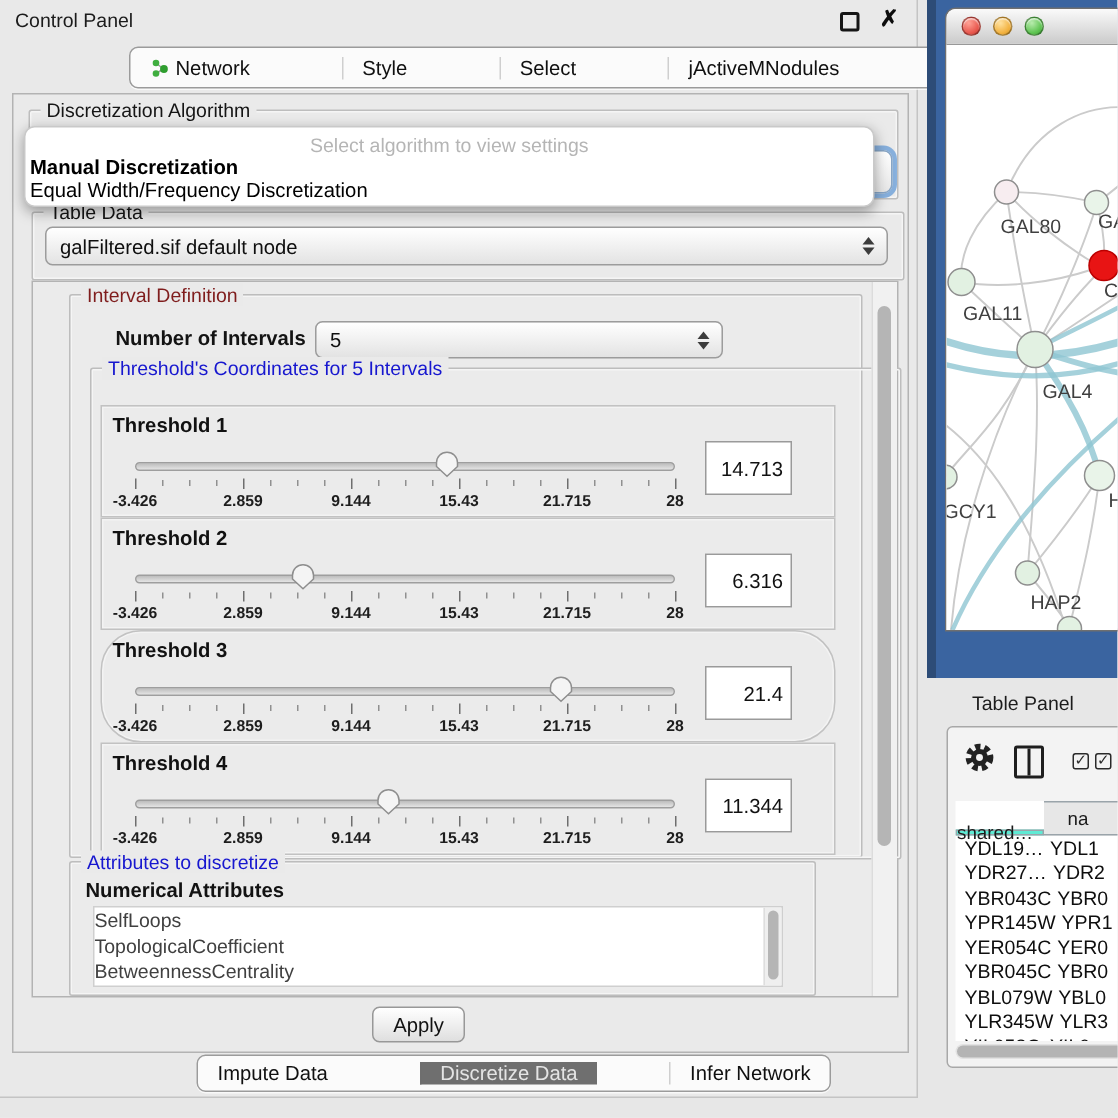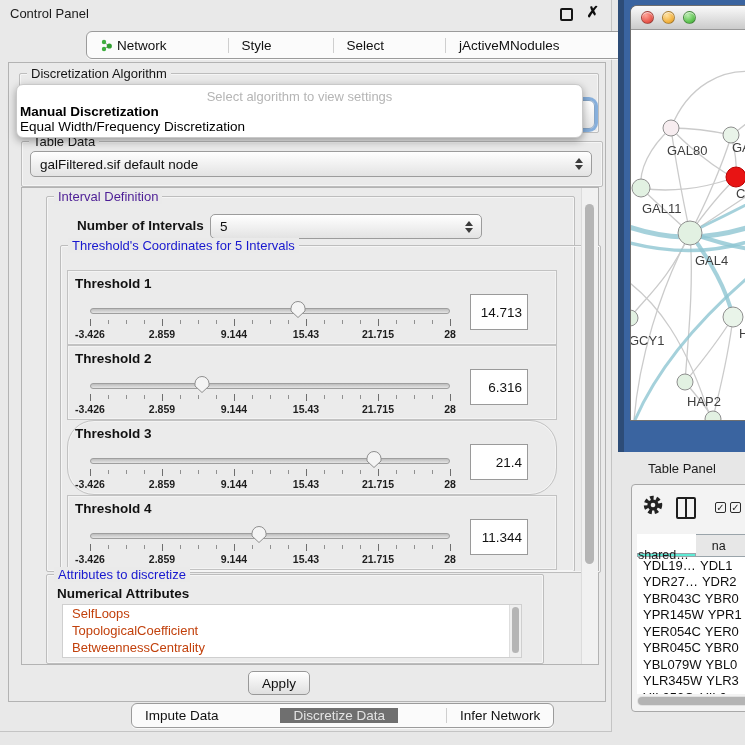--- a/index.html
+++ b/index.html
@@ -21,21 +21,21 @@
   #bottom-tabs{left:131px;top:703px;height:23px;}
   .tab{display:flex;align-items:center;gap:5px;padding:0 13px;font-size:13.5px;color:#101010;
       border-left:1px solid #cfcfcf;white-space:nowrap;}
   .tab:first-child{border-left:none;}
   .tab.sel{background:#6f6f6f;color:#e4e4e4;border-left-color:#6f6f6f;}
 
   .content{position:absolute;left:8px;top:62px;width:596px;height:638px;background:#eaeaea;border:1px solid #b3b3b3;}
 
   .group{position:absolute;border:1px solid #bdbdbd;border-radius:2px;box-shadow:inset 0 0 0 1px #f5f5f5;}
   .group-title{position:absolute;top:-8px;left:7px;background:#eaeaea;padding:0 4px;font-size:13px;color:#161616;white-space:nowrap;}
-  .gt-green{color:#4c1d95;}
+  .gt-green{color:#7f1d1d;}
   .gt-blue{color:#1717cf;}
 
   #algo-group{left:10px;top:10px;width:578px;height:58px;}
   #algo-combo{position:absolute;left:18px;top:37px;width:566px;height:27px;border-radius:6px;
       border:1px solid #86a5c6;background:linear-gradient(#ffffff,#e7e7e7);
       box-shadow:0 0 0 3px rgba(100,155,215,.75);}
 
   #popup{position:absolute;left:7px;top:21px;width:565px;height:52px;background:#ffffff;
       border:1px solid #c9c9c9;border-radius:7px;box-shadow:0 3px 9px rgba(0,0,0,.35);z-index:6;}
   .popup-hint{position:absolute;top:4px;left:0;right:0;text-align:center;font-size:13px;color:#b5b5b5;}
@@ -73,21 +73,21 @@
   .thumb{position:absolute;top:-7px;width:17px;height:19px;transform:translateX(-50%);}
   .ticks{position:absolute;left:22px;top:48px;width:360px;height:8px;}
   .tick{position:absolute;top:1px;width:1px;height:4px;background:#909090;}
   .tick.major{top:0;height:7px;background:#6e6e6e;}
   .ticklabels{position:absolute;left:22px;top:57px;width:360px;height:12px;}
   .ticklabel{position:absolute;transform:translateX(-50%);font-size:10.5px;font-weight:bold;color:#1d1d1d;white-space:nowrap;}
 
   #attr-group{position:absolute;left:24px;top:386px;width:496px;height:88px;}
   .attr-label{position:absolute;left:10px;top:11px;font-weight:bold;font-size:13.5px;color:#121212;}
   #attr-list{position:absolute;left:15px;top:29px;width:458px;height:52px;background:#fff;border:1px solid #cfcfcf;overflow:hidden;}
-  .attr-item{font-size:13px;line-height:17px;padding-left:9px;color:#c2410c;white-space:nowrap;}
+  .attr-item{font-size:13px;line-height:17px;color:#404040;white-space:nowrap;}
   #attr-scroll{position:absolute;right:0;top:0;width:11px;height:100%;background:#efefef;border-left:1px solid #dedede;}
   #attr-thumb{position:absolute;left:2px;top:2px;width:7px;height:46px;border-radius:4px;background:#b5b5b5;}
 
   #apply-btn{position:absolute;left:239px;top:608px;width:60px;height:22px;border:1px solid #989898;border-radius:5px;
       background:linear-gradient(#ffffff,#dfdfdf);font-size:13.5px;color:#111;
       display:flex;align-items:center;justify-content:center;}
 
   
   #blue-frame{position:absolute;left:618px;top:0;width:127px;height:452px;background:#3a64a0;
       border-left:6px solid #2d4c77;box-sizing:border-box;}

